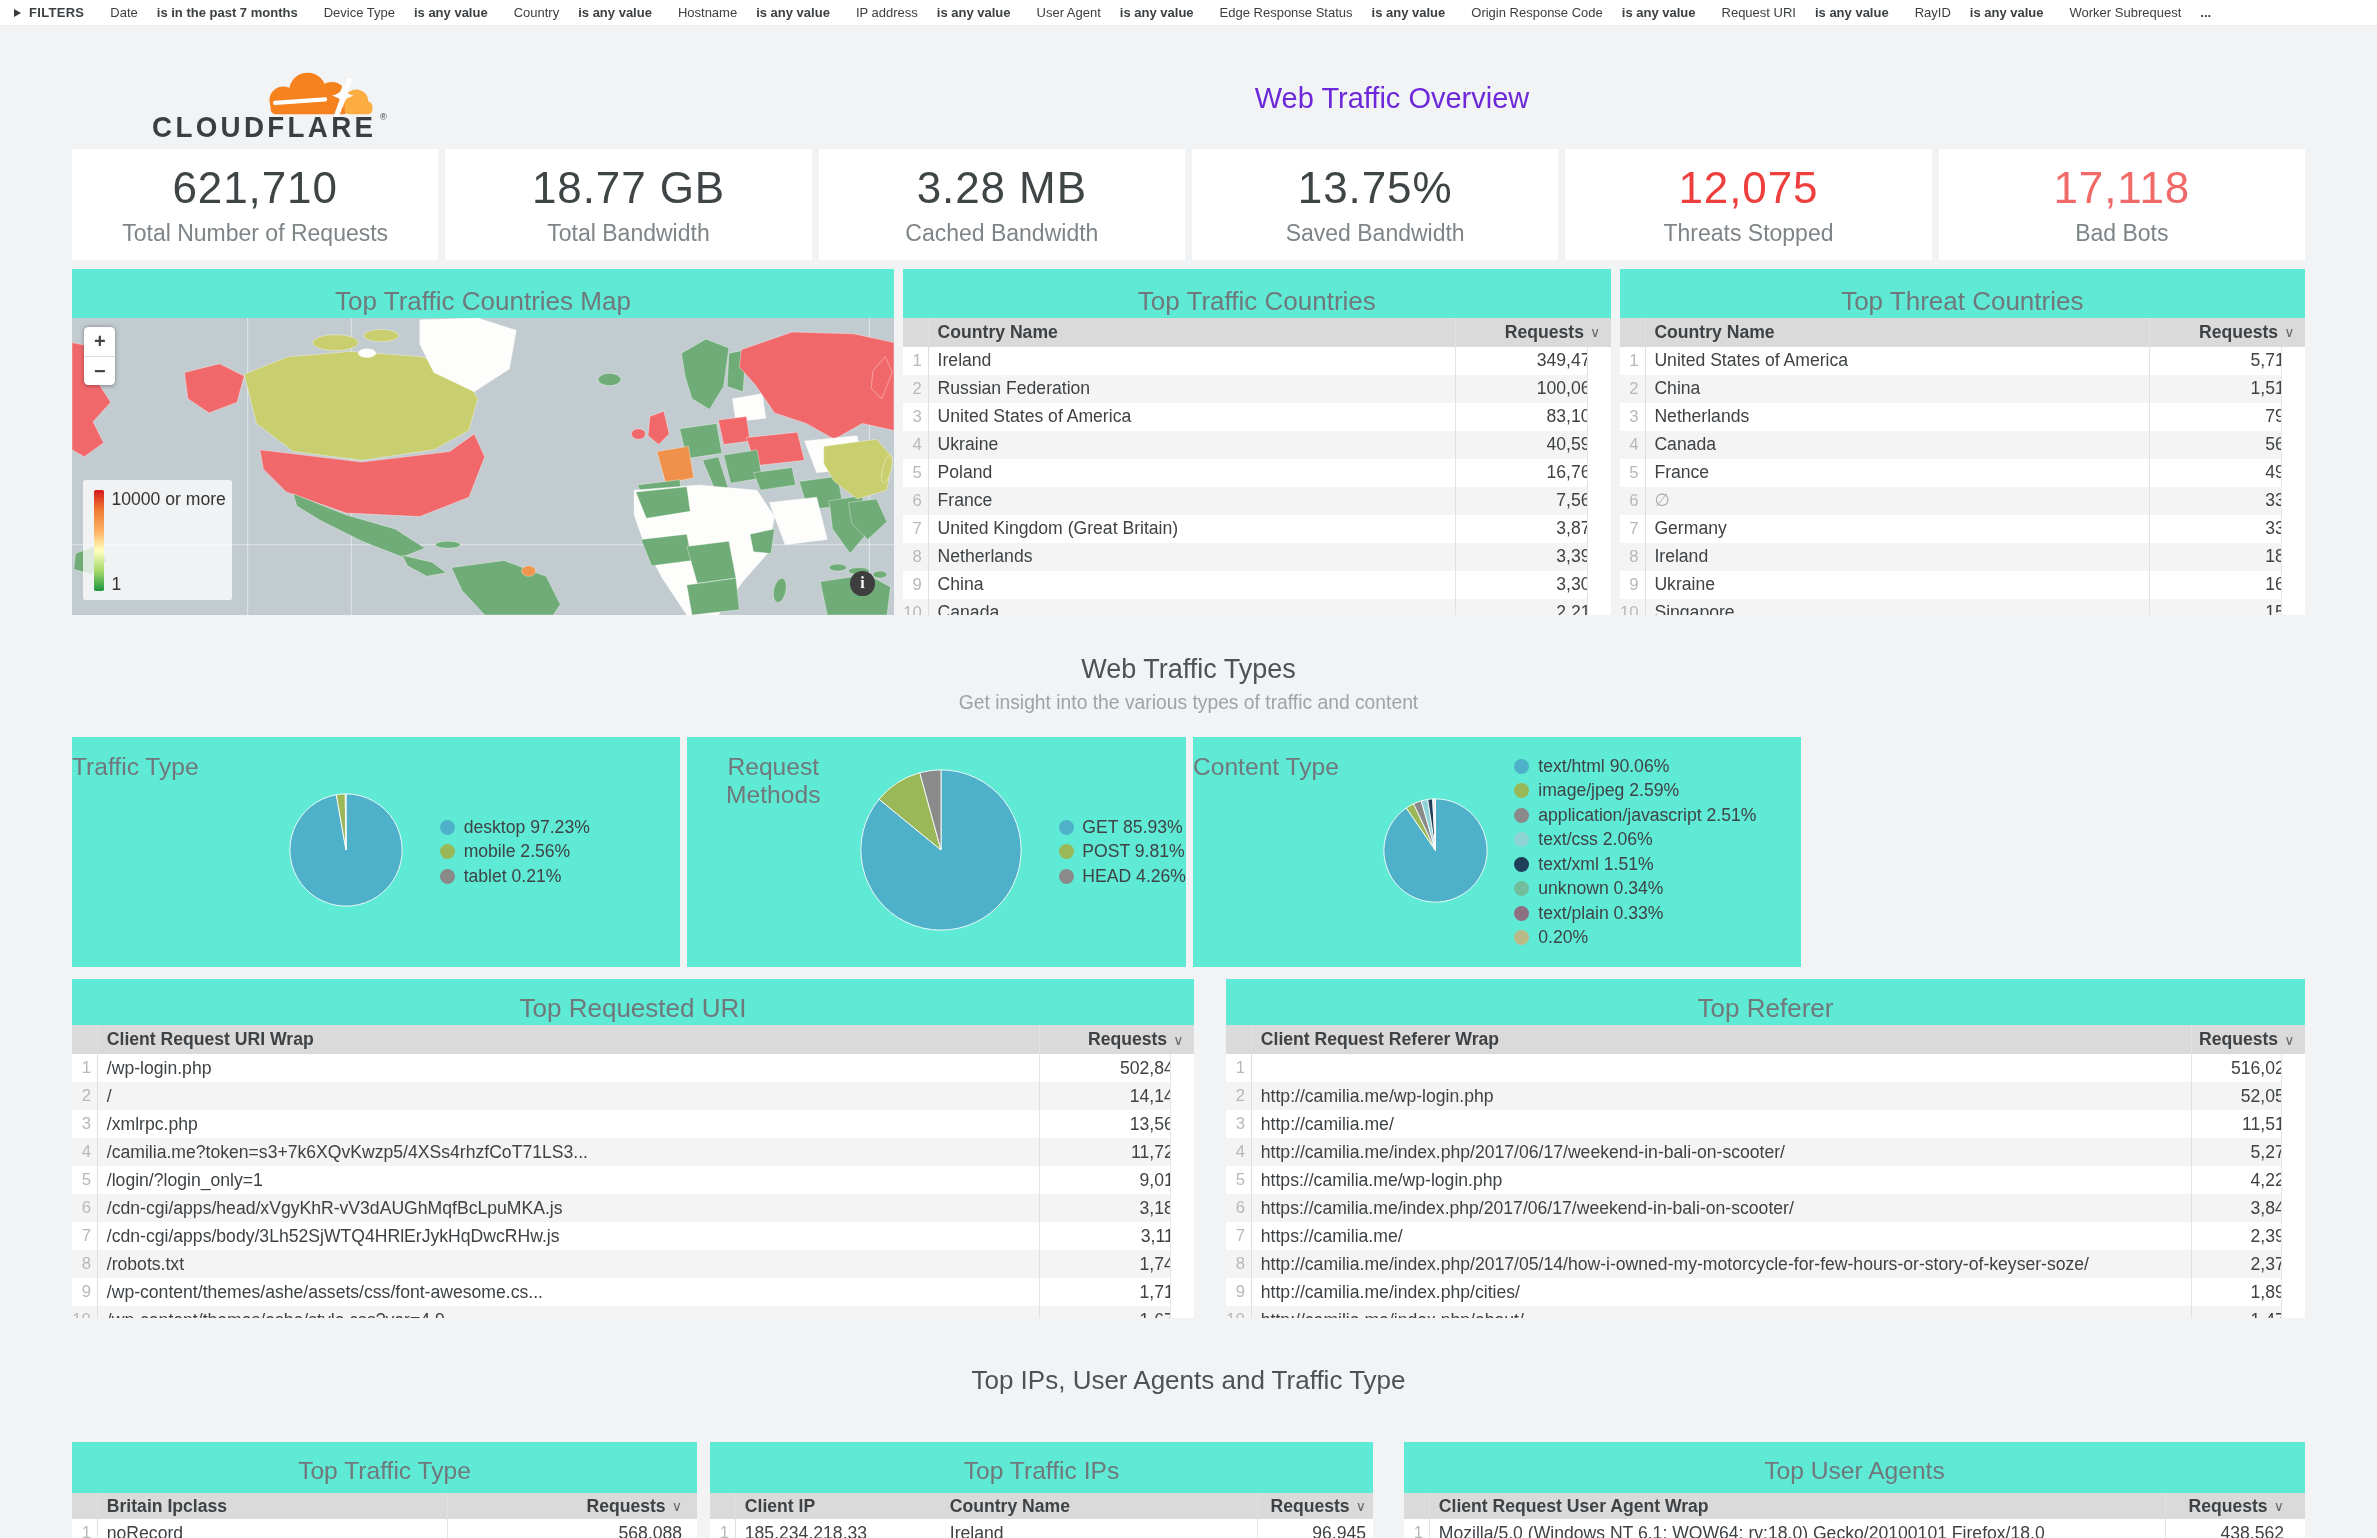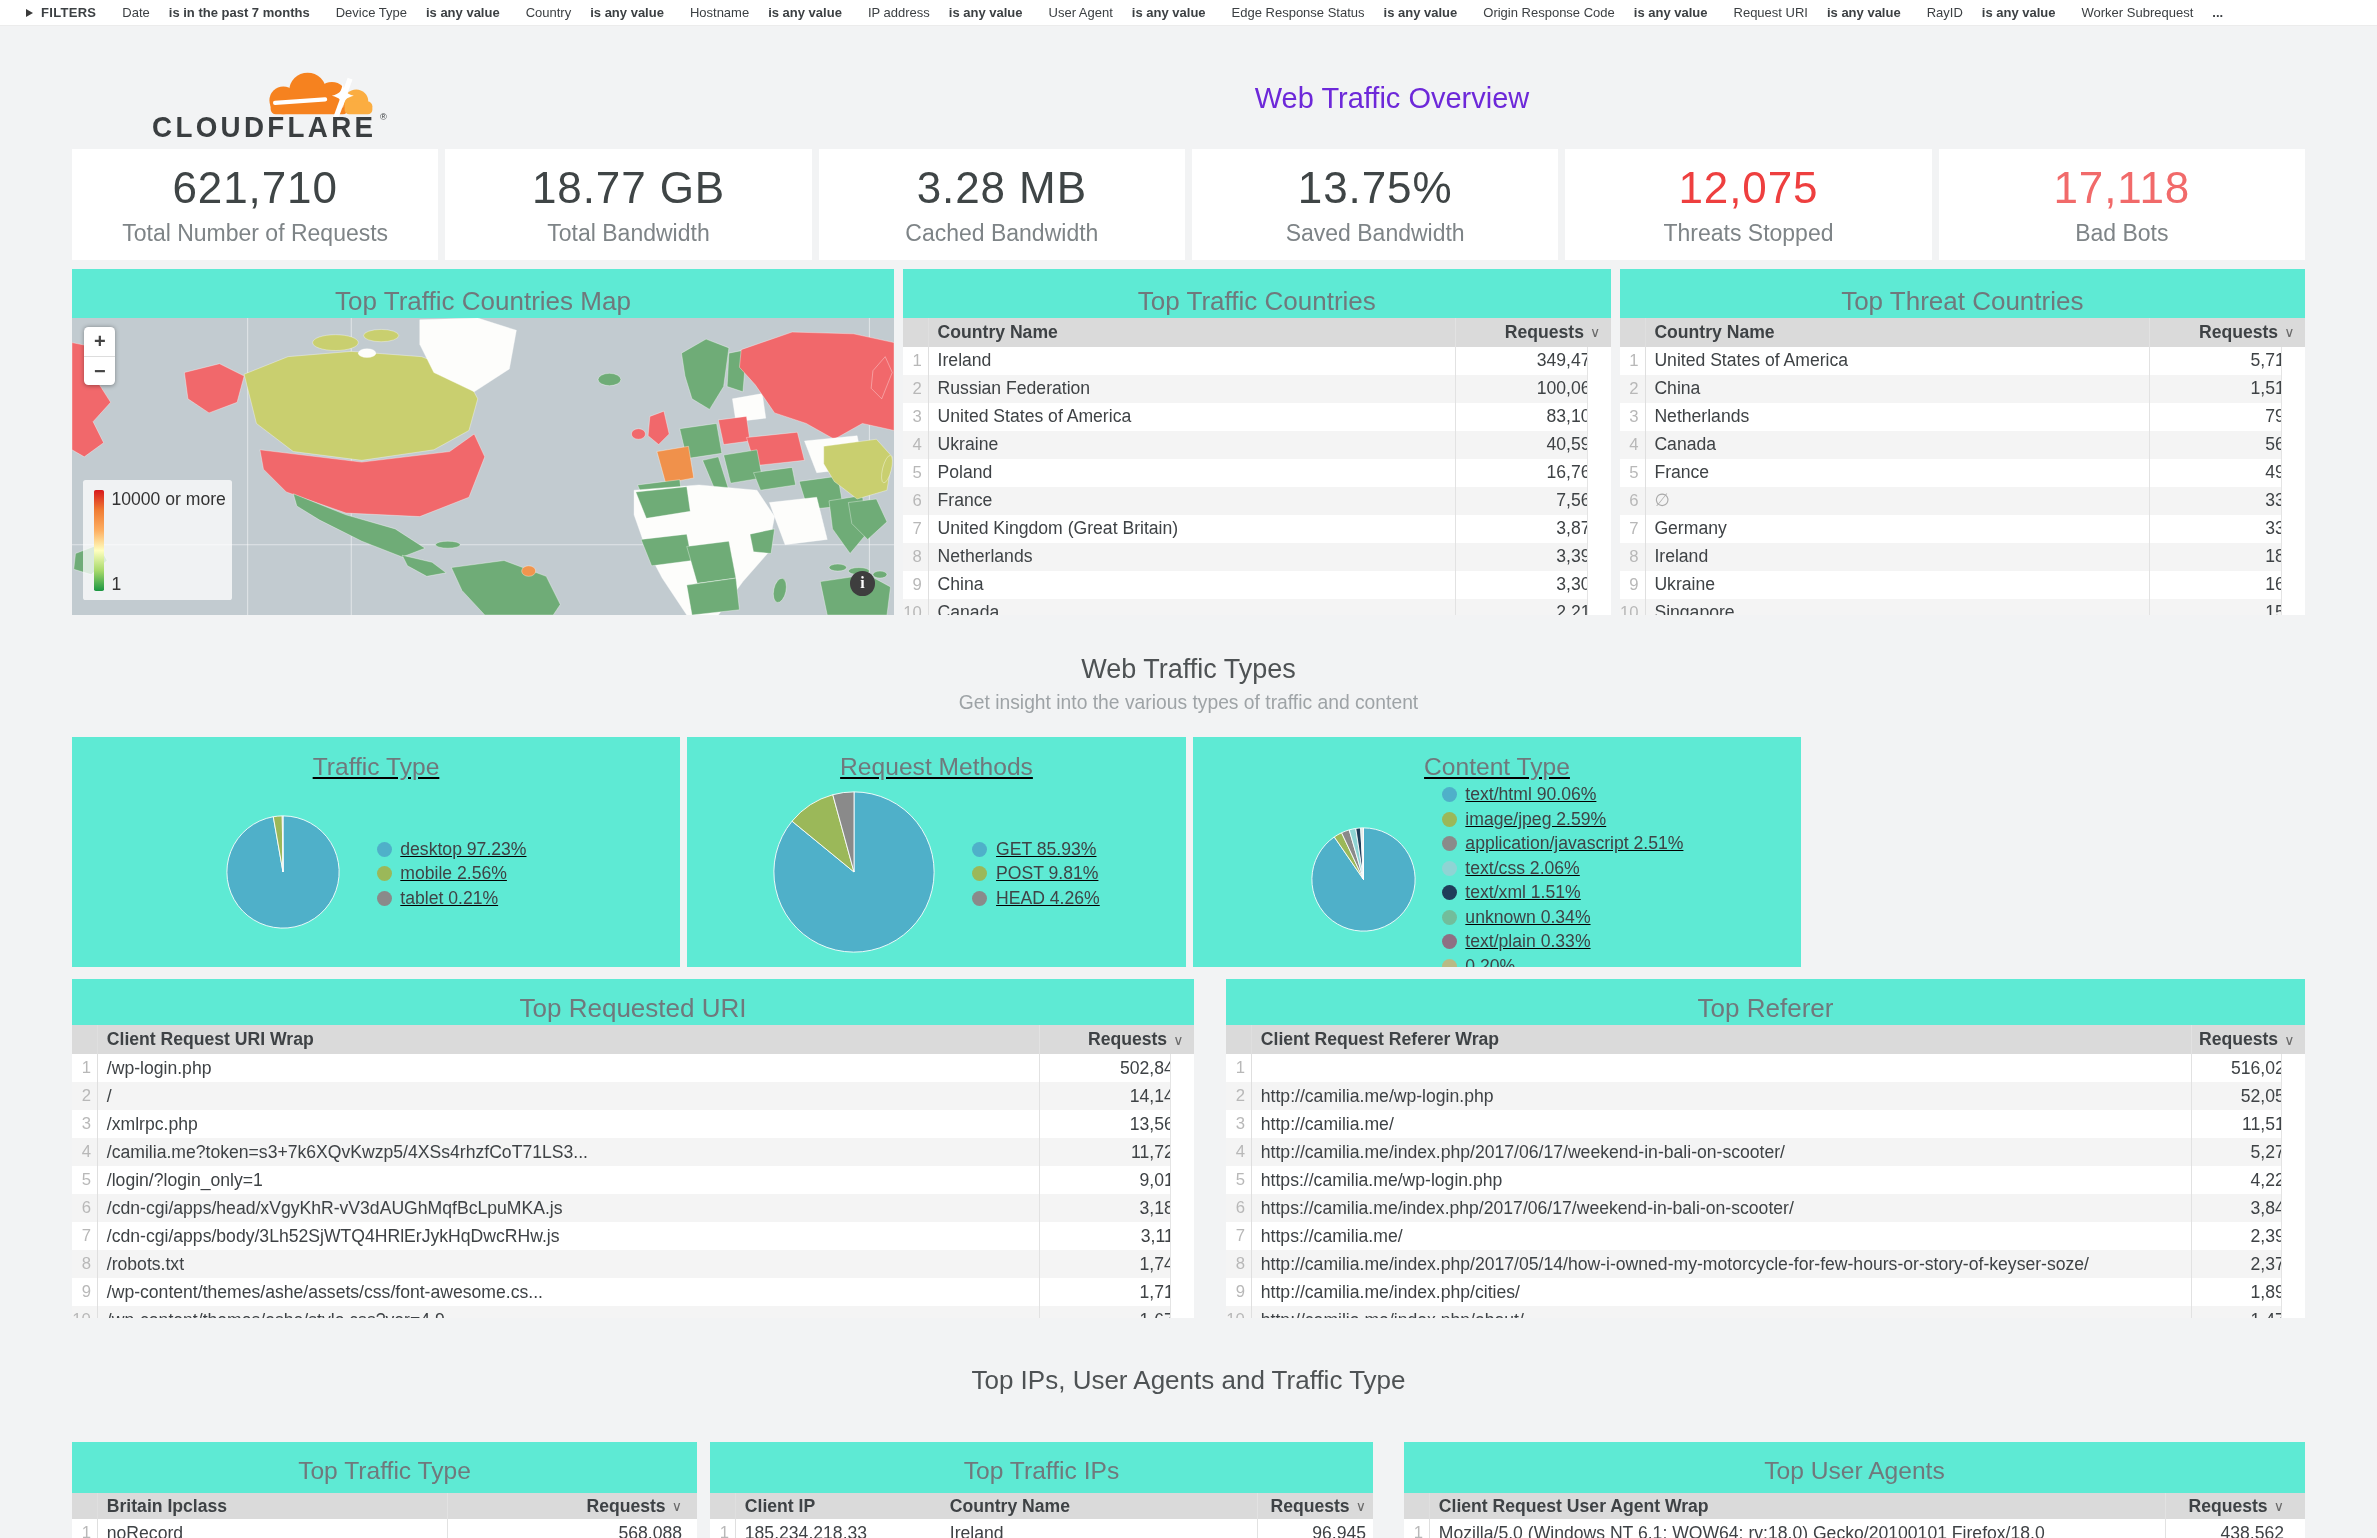--- a/index.html
+++ b/index.html
@@ -2,21 +2,21 @@
 <html style="font-size:14px"><head>
 <meta charset="utf-8">
 <style>
   * { margin:0; padding:0; box-sizing:border-box; }
   html,body { width:2377px; height:1538px; }
   body { font-family:"Liberation Sans", sans-serif; background:#F2F3F4; overflow:hidden; }
   .page { position:relative; width:2377px; height:1538px; overflow:hidden; }
 
   
   .filter-bar { height:26px; background:#fff; border-bottom:0.9px solid #ececec;
-    display:flex; align-items:center; padding-left:26px; gap:26px; font-size:13px; color:#3C4043;
+    display:flex; align-items:center; padding-left:14px; gap:26px; font-size:13px; color:#3C4043;
     white-space:nowrap; overflow:hidden; }
   .filters-label { display:flex; align-items:center; gap:8px; font-weight:bold; letter-spacing:0.3px; cursor:pointer; }
   .tri { width:0; height:0; border-left:7px solid #3a3a3a; border-top:4.4px solid transparent; border-bottom:4.4px solid transparent; }
   .f-items { display:flex; gap:26px; }
   .f-item { cursor:pointer; }
   .f-cond { font-weight:bold; margin-left:19px; }
 
   
   .header { height:123px; position:relative; }
   .logo { position:absolute; left:97px; top:42px; width:353px; height:74px; }
@@ -77,21 +77,21 @@
   .row3 .gutter { top:75px; }
 
   
   .section-hdr { text-align:center; margin-top:39px; }
   .section-title { font-size:27px; color:#4E5254; }
   .section-sub { font-size:19.3px; color:#9EA3A6; margin-top:7px; }
   .section-hdr2 { text-align:center; margin-top:47px; font-size:26px; color:#4E5254; }
 
   
   .row2 { display:flex; gap:7px; margin:23px 72px 0; height:230px; }
-  .pie-card { display:flex; flex-direction:column;text-decoration:underline; }
+  .pie-card { display:flex; flex-direction:row; }
   .pc-1 { width:608px; } .pc-2 { width:499px; } .pc-3 { width:499px; } .pc-4 { width:608px; }
   .pie-card .card-title { padding-top:16px; height:44px; font-size:24.6px; }
   .pie-wrap { flex:1; display:flex; align-items:center; justify-content:center; gap:37px; }
   .pc-4 .pie-wrap { gap:26px; }
   .lg-item { display:flex; align-items:center; margin:3.5px 0; }
   .lg-dot { width:15px; height:15px; border-radius:50%; margin-right:8.8px; flex:0 0 15px; }
   .lg-label { font-size:17.6px; color:#3F4346; white-space:nowrap; }
 
   
   .map-area { position:absolute; left:0; top:49px; right:0; bottom:0; cursor:grab; }

